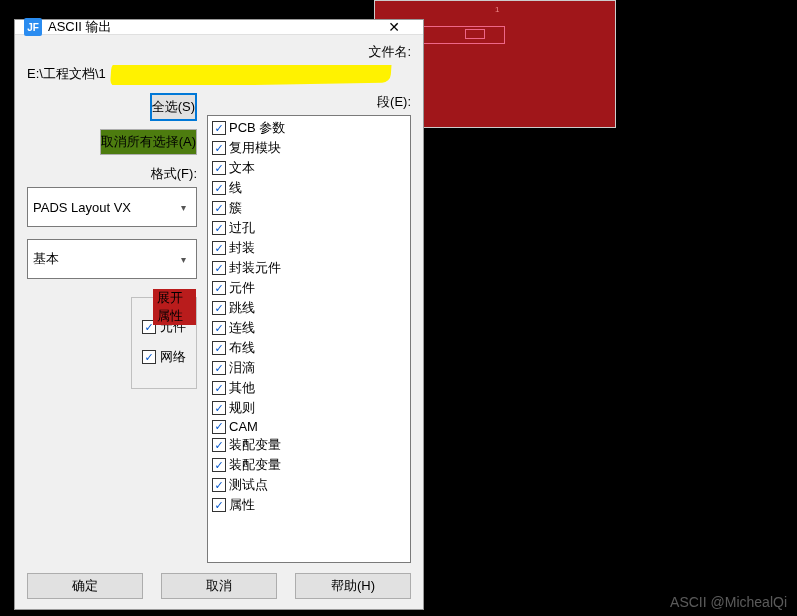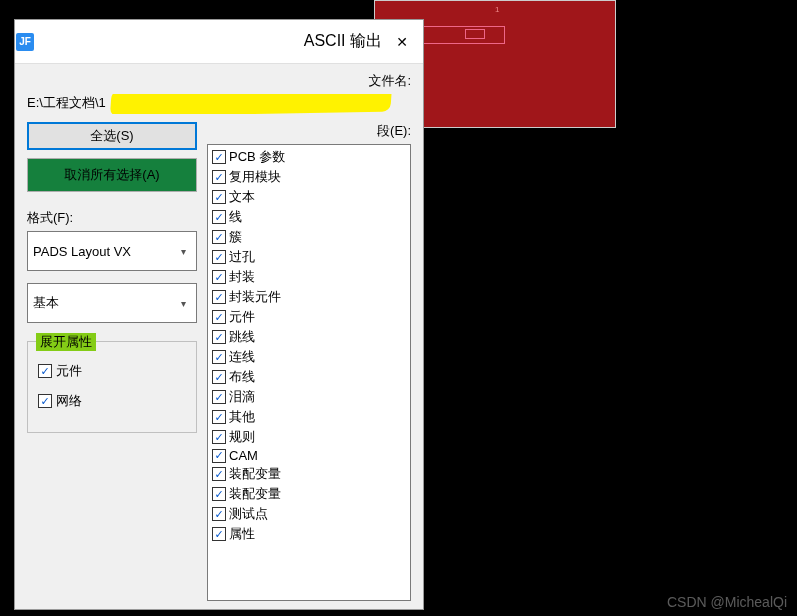--- a/index.html
+++ b/index.html
@@ -47,42 +47,41 @@
       top: 19px;
       left: 14px;
       width: 410px;
       height: 591px;
       background: #f0f0f0;
       border: 1px solid #999;
       display: flex;
       flex-direction: column;
     }
     .titlebar {
-      height: 44px;
+      height: 15px;
       background: #fff;
       display: flex;
       align-items: center;
-      padding: 0 1px;
+      padding: 0 9px;
       border-bottom: 1px solid #e0e0e0;
-      text-align: right;
     }
     .title-icon {
       width: 18px;
       height: 18px;
       background: #2a8cf0;
       color: #fff;
       font-size: 10px;
       font-weight: bold;
       display: flex;
       align-items: center;
       justify-content: center;
       border-radius: 2px;
       margin-right: 6px;
     }
-    .title-text { flex: 1; font-size: 16px; }
+    .title-text { flex: 1; font-size: 13px; }
     .close-btn {
       width: 40px;
       height: 28px;
       display: flex;
       align-items: center;
       justify-content: center;
       font-size: 14px;
       cursor: pointer;
     }
     .body-area {
@@ -125,39 +124,40 @@
     }
     .main-cols {
       flex: 1;
       display: flex;
       gap: 10px;
     }
     .left-col {
       width: 170px;
       display: flex;
       flex-direction: column;
+      align-items: flex-end;
     }
     .right-col {
       flex: 1;
       display: flex;
       flex-direction: column;
       text-align: right;
     }
     .btn-selectall {
       height: 28px;
       margin-bottom: 8px;
       background: #e1e1e1;
       border: 2px solid #0078d7;
       cursor: pointer;
       font-size: 13px;
     }
     .btn-normal {
-      height: 34px;
-      margin-bottom: 17px;
-      background: #15803d;
+      height: 26px;
+      margin-bottom: 10px;
+      background: #4d7c0f;
       border: 1px solid #adadad;
       cursor: pointer;
       font-size: 13px;
     }
     .field-label { margin-bottom: 4px; }
     .combobox {
       width: 100%;
       height: 40px;
       background: #fff;
       border: 1px solid #7a7a7a;
@@ -175,22 +175,22 @@
     }
     .groupbox {
       border: 1px solid #c0c0c0;
       padding: 14px 10px 10px 10px;
       margin-top: 6px;
       position: relative;
     }
     .groupbox-title {
       position: absolute;
       top: -9px;
-      left: 8px;
-      background: #84cc16;
+      left: 21px;
+      background: #b91c1c;
       padding: 0 4px;
       font-size: 13px;
     }
     .chk-row {
       display: flex;
       align-items: center;
       gap: 4px;
       margin: 5px 0;
       cursor: pointer;
     }
@@ -384,16 +384,21 @@
               </div>
               <div class="list-item">
                 <span class="chk">✓</span>
                 <span>属性</span>
               </div>
             </div>
         </div>
       </div>
     </div>
 
+    <div class="btn-row">
+      <button>确定</button>
+      <button>取消</button>
+      <button>帮助(H)</button>
+    </div>
   </div>
 </div>
 
-<div class="watermark">CSDN @MichealQi</div>
+<div class="watermark">ASCII @MichealQi</div>
 
 </body></html>

